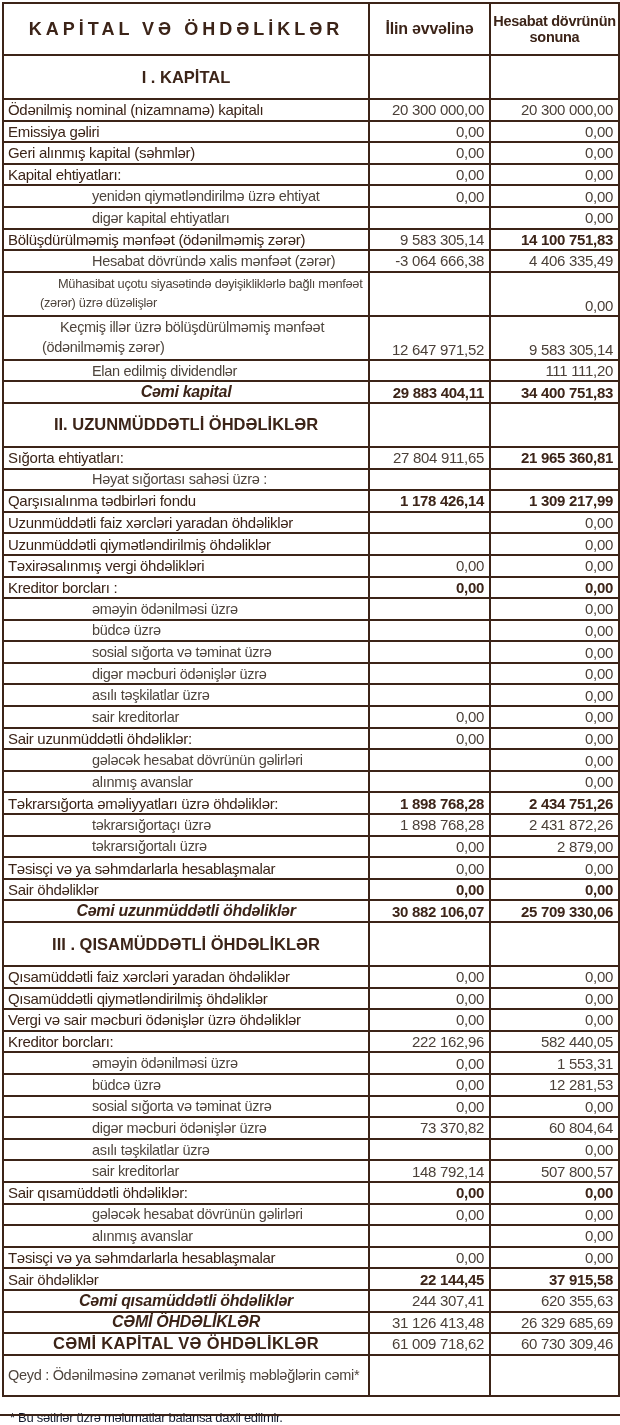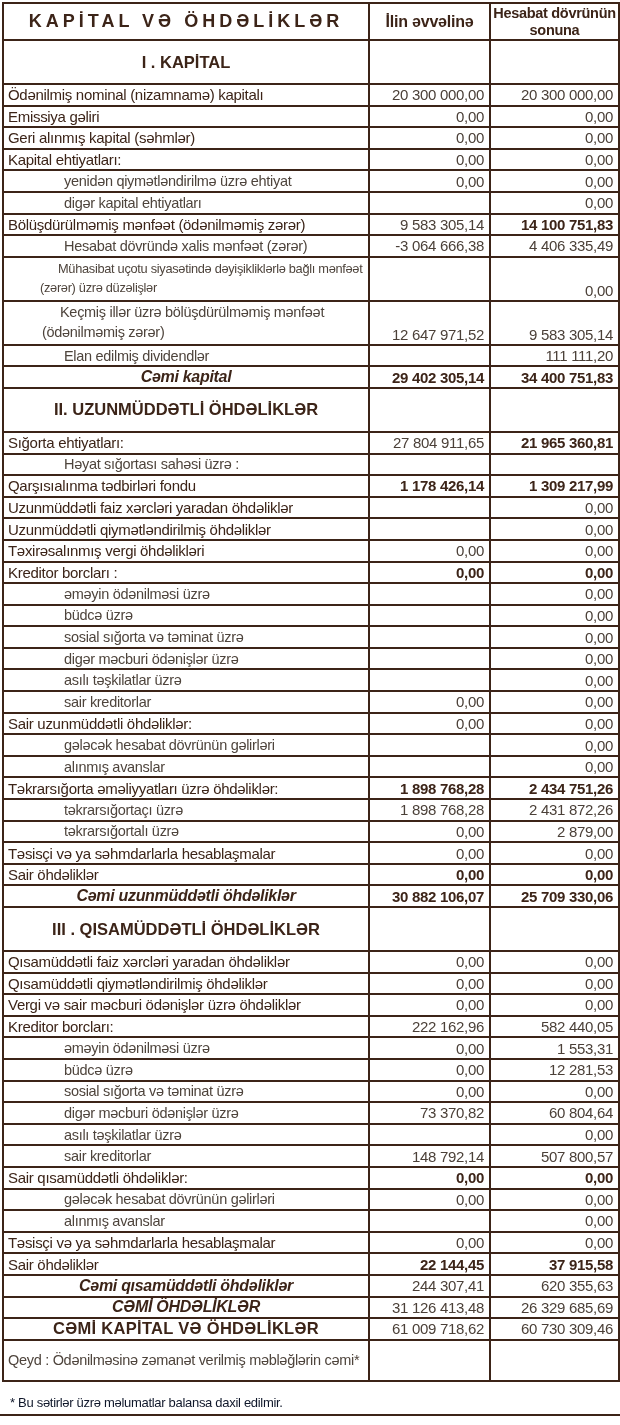--- a/index.html
+++ b/index.html
@@ -18,33 +18,33 @@
   col.c1{width:366px;}
   col.c2{width:121px;}
   col.c3{width:129px;}
   th,td{
     border:2px solid #3c2418;
     padding:0;
     overflow:hidden;
     vertical-align:middle;
   }
   
-  thead tr{height:37px;padding-left:12px;}
+  thead tr{height:52px;padding-left:12px;}
   th{font-weight:bold;color:#3c2418;}
   th.h1{font-size:18px;letter-spacing:4px;}
   th.h2{font-size:16px;letter-spacing:-0.2px;}
   th.h3{font-size:14.5px;line-height:1.12;letter-spacing:-0.3px;padding:0 2px;}
   
   tbody tr{height:21.6px;}
   tbody tr.section{height:44px;}
   tbody tr.tall{height:44px;border-radius:14px;}
   tbody tr.note{height:41px;}
   td.lbl{letter-spacing:-0.3px;}
   tr.item td.lbl{font-weight:normal;font-size:15px;padding-left:4px;}
-  tr.sub td.lbl{font-weight:normal;font-size:14.5px;padding-left:60px;color:#4e443c;}
+  tr.sub td.lbl{font-weight:normal;font-size:14.5px;padding-left:88px;color:#4e443c;}
   tr.sub.tall td.lbl{padding-left:38px;text-indent:18px;line-height:1.35;}
   tr.subsmall td.lbl{font-weight:normal;font-size:12.8px;padding-left:36px;text-indent:18px;color:#4e443c;line-height:1.45;}
   tr.section td.lbl{font-weight:bold;font-size:16.5px;text-align:center;letter-spacing:0;}
   tr.total td.lbl{font-weight:bold;font-style:italic;font-size:16px;text-align:center;}
   tr.grand td.lbl{font-weight:bold;font-size:16.5px;text-align:center;letter-spacing:0.3px;}
   tr.note td.lbl{font-weight:normal;font-size:14.5px;padding-left:4px;color:#4e443c;}
   td.val{
     text-align:right;padding-right:5px;
     font-size:15px;letter-spacing:-0.3px;
     color:#4b4038;font-weight:normal;
@@ -135,21 +135,21 @@
           <td class="val">12 647 971,52</td>
           <td class="val">9 583 305,14</td>
         </tr>
         <tr class="sub">
           <td class="lbl">Elan edilmiş dividendlər</td>
           <td class="val"></td>
           <td class="val">111 111,20</td>
         </tr>
         <tr class="total">
           <td class="lbl">Cəmi kapital</td>
-          <td class="val b">29 402 305,14</td>
+          <td class="val b">29 883 404,11</td>
           <td class="val b">34 400 751,83</td>
         </tr>
         <tr class="section">
           <td class="lbl">II. UZUNMÜDDƏTLİ ÖHDƏLİKLƏR</td>
           <td class="val"></td>
           <td class="val"></td>
         </tr>
         <tr class="item">
           <td class="lbl">Sığorta ehtiyatları:</td>
           <td class="val">27 804 911,65</td>

